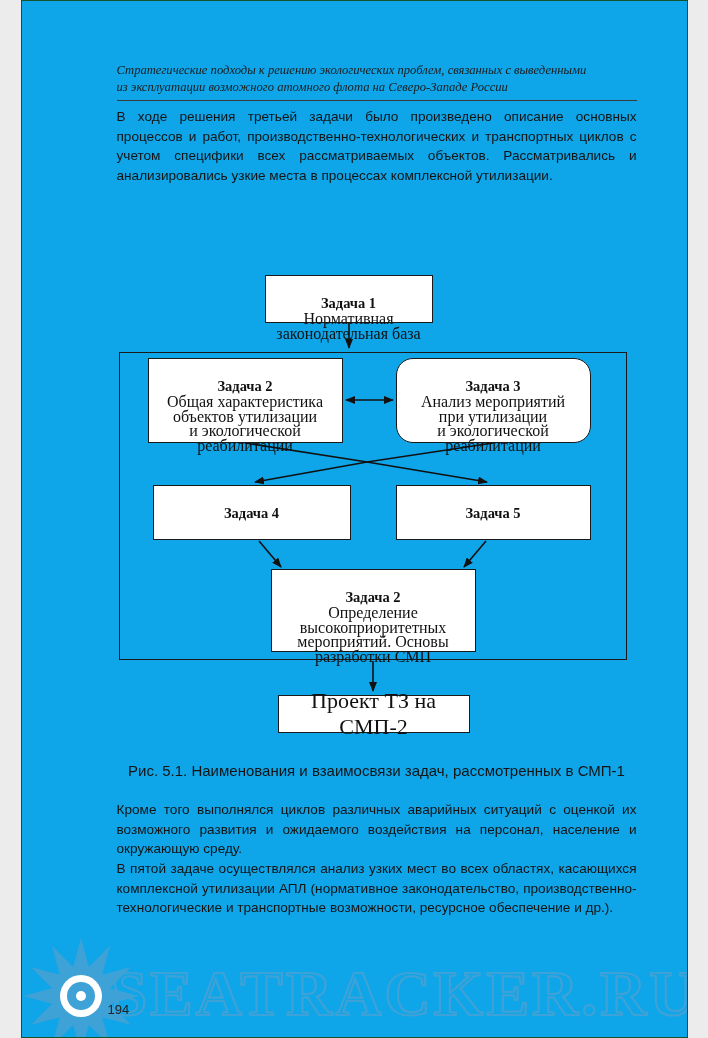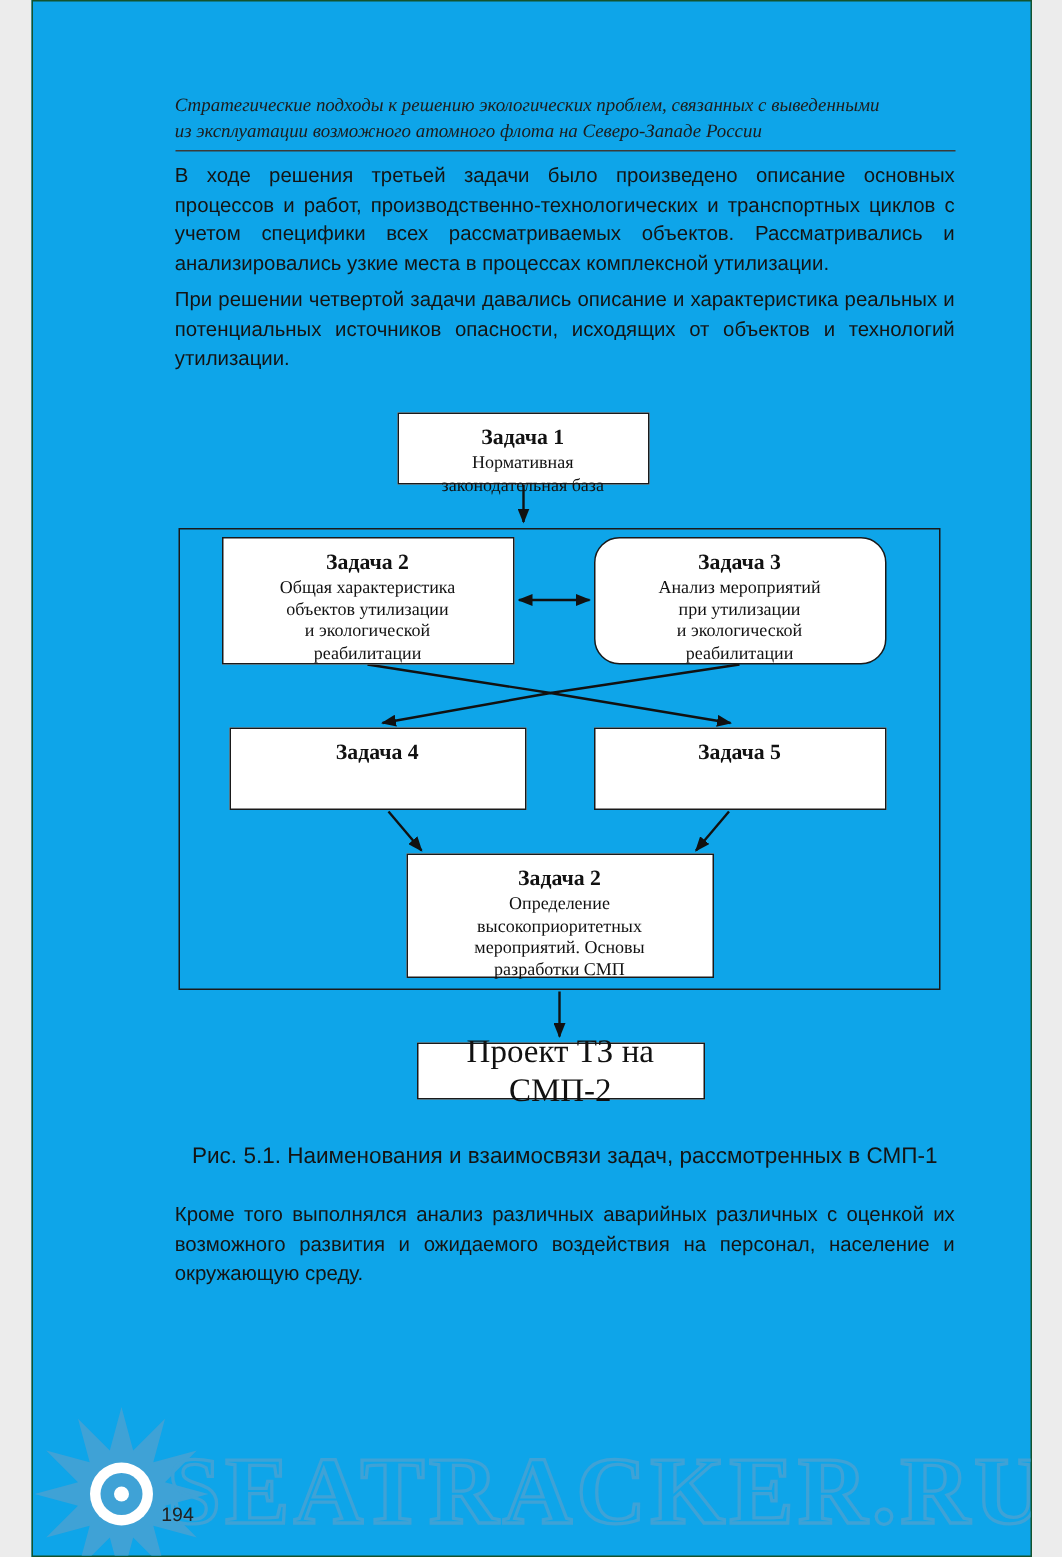--- a/index.html
+++ b/index.html
@@ -26,24 +26,24 @@
   }
   #p1{ top:106px; } #p2{ top:189px; } #p3{ top:799px; } #p4{ top:858px; }
 
   
   svg.arrows { position:absolute; left:0; top:0; width:708px; height:1038px; z-index:1; pointer-events:none; }
   svg.arrows line, svg.arrows polyline { stroke:#111; stroke-width:1.6; fill:none; }
 
   .box {
     position:absolute; border:1px solid #1a1a1a; background:#fff;
     text-align:center; font-family:"Liberation Serif", serif; color:#111;
-    padding-top:8px; z-index:2;
+    padding-top:19px; z-index:2;
   }
   .box .t { font-weight:bold; font-size:14.5px; line-height:17px; }
-  .box .b { font-size:12px; line-height:14.5px; white-space:pre-line; }
+  .box .b { font-size:16px; line-height:14.5px; white-space:pre-line; }
 
   #task1 { left:243px; top:274px; width:168px; height:48px; }
   #task2 { left:126px; top:357px; width:195px; height:85px; }
   #task3 { left:374px; top:357px; width:195px; height:85px;border-radius:17px; }
   #task4 { left:131px; top:484px; width:198px; height:55px; }
   #task5 { left:374px; top:484px; width:195px; height:55px; }
   #task6 { left:249px; top:568px; width:205px; height:83px; }
 
   .outer {
     position:absolute; left:97px; top:351px; width:508px; height:308px;
@@ -76,21 +76,20 @@
 <body>
 
 <div class="page">
 
   <div class="rheader">
     <div>Стратегические подходы к решению экологических проблем, связанных с выведенными</div>
     <div>из эксплуатации возможного атомного флота на Северо-Западе России</div>
   </div>
 
   <p class="para" id="p1">В ходе решения третьей задачи было произведено описание основных процессов и работ, производственно-технологических и транспортных циклов с учетом специфики всех рассматриваемых объектов. Рассматривались и анализировались узкие места в процессах комплексной утилизации.</p>
-  <p class="para" id="p2">При решении четвертой задачи давались описание и характеристика реальных и потенциальных источников опасности, исходящих от объектов и технологий утилизации.</p>
 
   <svg class="arrows" viewBox="0 0 708 1038" aria-hidden="true">
     <defs>
       <marker id="ah" viewBox="0 0 10 8" refX="9" refY="4" markerWidth="10" markerHeight="8" orient="auto-start-reverse" markerUnits="userSpaceOnUse">
         <path d="M0,0 L10,4 L0,8 Z" fill="#111"></path>
       </marker>
     </defs>
     <line x1="327" y1="322" x2="327" y2="347" marker-end="url(#ah)"></line>
     <line x1="324" y1="399" x2="371" y2="399" marker-start="url(#ah)" marker-end="url(#ah)"></line>
     <polyline points="223,442 345,461 471,442"></polyline>
@@ -140,21 +139,22 @@
 мероприятий. Основы
 разработки СМП</div>
   </div>
 
   <div class="box result" id="result">
     <span>Проект ТЗ на СМП-2</span>
   </div>
 
   <div class="caption">Рис. 5.1. Наименования и взаимосвязи задач, рассмотренных в СМП-1</div>
 
-  <p class="para" id="p3">Кроме того выполнялся анализ различных аварийных различных с оценкой их возможного развития и ожидаемого воздействия на персонал, население и окружающую среду.</p>
+  <p class="para" id="p3">Кроме того выполнялся циклов различных аварийных ситуаций с оценкой их возможного развития и ожидаемого воздействия на персонал, население и окружающую среду.</p>
+  <p class="para" id="p4">В пятой задаче осуществлялся анализ узких мест во всех областях, касающихся комплексной утилизации АПЛ (нормативное законодательство, производственно-технологические и транспортные возможности, ресурсное обеспечение и др.).</p>
 
   <svg class="sun" width="126" height="120" viewBox="0 0 126 120" aria-hidden="true">
     <polygon class="sunfill" fill="#3fa2d6" points="121,60 92,67.8 113.2,89 84.2,81.2 92,110.2 70.8,89 63,118 55.2,89 34,110.2 41.8,81.2 12.8,89 34,67.8 5,60 34,52.2 12.8,31 41.8,38.8 34,9.8 55.2,31 63,2 70.8,31 92,9.8 84.2,38.8 113.2,31 92,52.2"></polygon>
     <circle cx="63" cy="60" r="21" fill="#ffffff"></circle>
     <circle class="sunfill" cx="63" cy="60" r="14" fill="#3fa2d6"></circle>
     <circle cx="63" cy="60" r="5" fill="#ffffff"></circle>
   </svg>
 
   <div class="wm" style="-webkit-text-stroke: 2.2px rgb(63, 162, 214);">SEATRACKER.RU</div>
 

